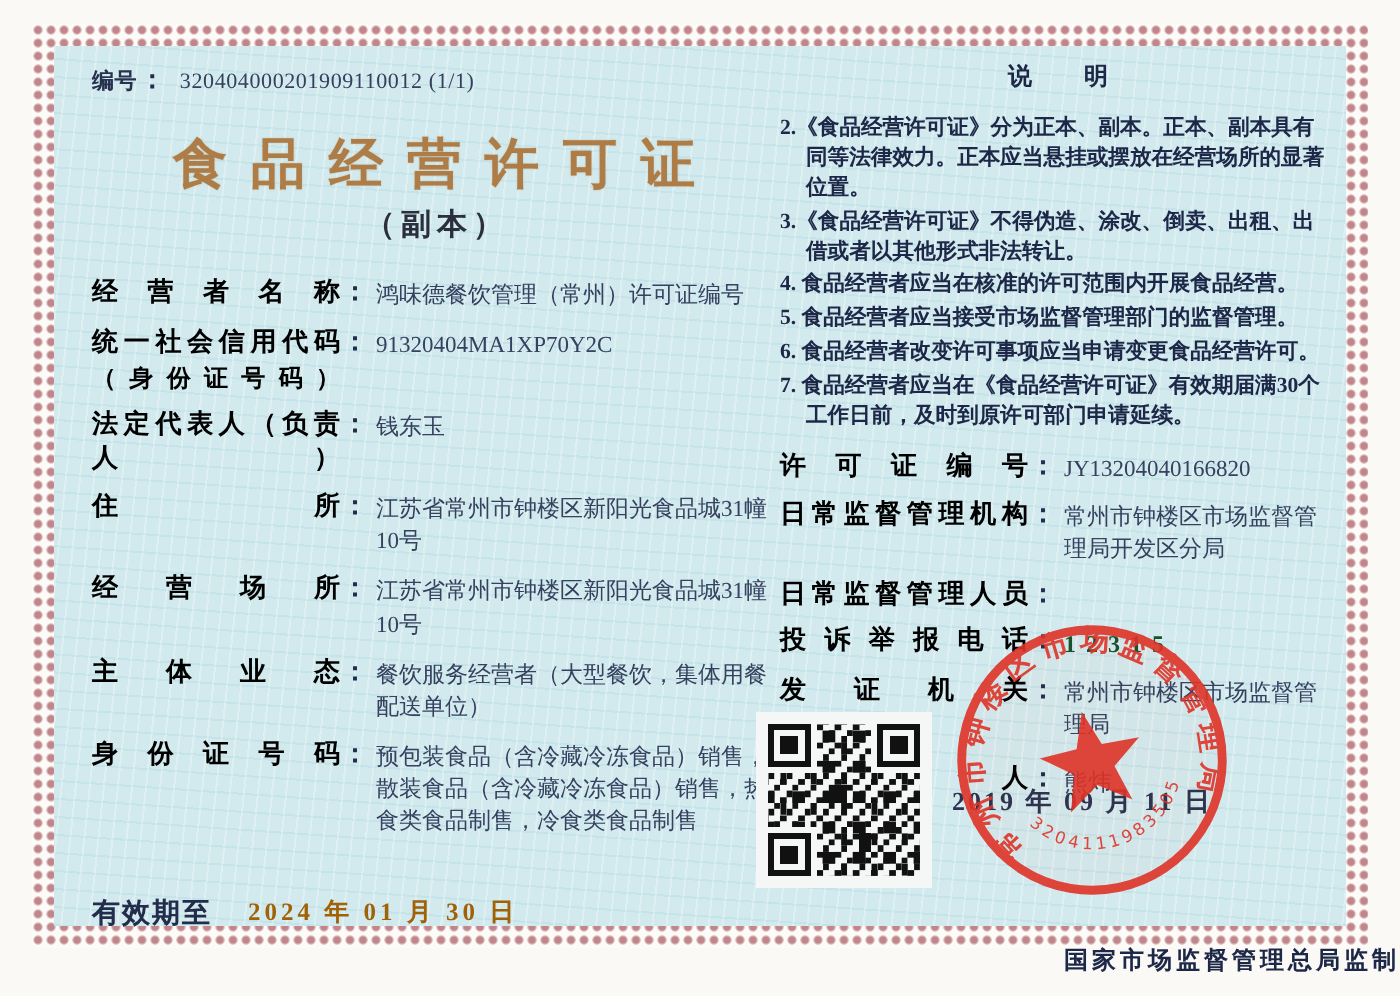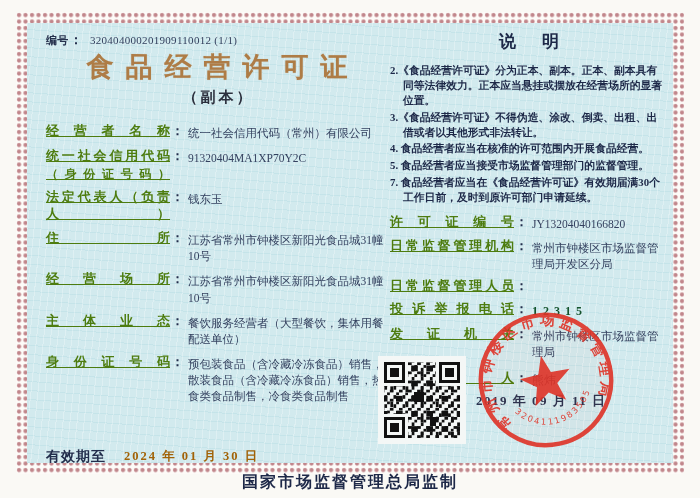--- a/index.html
+++ b/index.html
@@ -24,48 +24,48 @@
       repeating-linear-gradient(96deg, rgba(255,255,255,.28) 0 1px, transparent 1px 7px),
       repeating-linear-gradient(4deg, rgba(150,205,215,.22) 0 1px, transparent 1px 9px);
   }
   .content{position:absolute;inset:0;padding-left:40px;}
 
   
   .col-left{position:absolute;left:46px;top:32px;width:342px;}
   .serial-line{font-size:11px;font-weight:bold;color:#27324e;letter-spacing:.3px;}
   .serial-line .num{font-weight:normal;color:#33405e;margin-left:3px;}
   .cert-title{
-    text-align:center;
+    margin-top:15px;text-align:center;
     font-size:27px;font-weight:bold;color:#ae7c46;
     letter-spacing:12px;text-indent:12px;
     text-shadow:0 0 1px rgba(174,124,70,.4);
   }
   .cert-subtitle{
     text-align:center;font-size:15px;font-weight:bold;color:#2b2f3d;
     letter-spacing:3px;text-indent:3px;margin-top:3px;margin-bottom:16px;
   }
   .row{display:flex;margin-bottom:7px;align-items:flex-start;}
   .lbl{
-    flex:0 0 124px;font-weight:bold;font-size:13px;color:#4d7c0f;
-    text-align:justify;text-align-last:justify;line-height:1.3;text-decoration:underline;
+    flex:0 0 124px;font-weight:bold;font-size:13px;color:#000000;
+    text-align:justify;text-align-last:justify;line-height:1.3;
   }
   .lbl .subl{font-size:12px;margin-top:2px;text-align-last:justify;}
   .colon{font-weight:bold;font-size:13px;color:#222d4b;margin:0 4px 0 1px;line-height:1.3;}
   .val{flex:1;font-size:11.5px;color:#34415f;line-height:1.4;padding-top:2px;}
   .validity{
     position:absolute;left:46px;top:448px;display:flex;align-items:flex-start;
     color:#222d4b;
   }
   .validity .vl{font-weight:bold;font-size:14px;letter-spacing:1px;}
   .validity .vd{font-size:12.5px;margin-left:18px;letter-spacing:2px;color:#a16207;font-weight:bold;}
 
   
   .col-right{position:absolute;left:390px;top:30px;width:278px;}
   .notes-title{
-    text-align:center;font-size:17px;font-weight:bold;color:#1d2848;
+    text-align:center;font-size:12px;font-weight:bold;color:#1d2848;
     letter-spacing:26px;text-indent:26px;margin-bottom:10px;
   }
   .note{
     font-size:10.8px;font-weight:bold;color:#1d2848;line-height:1.38;
     padding-left:13px;text-indent:-13px;margin-bottom:2px;
   }
   .rrows{margin-top:9px;}
   .rrow{display:flex;margin-bottom:6px;align-items:flex-start;}
   .rrow .lbl{flex:0 0 124px;}
   .rrow .val{padding-top:2px;}
@@ -78,22 +78,22 @@
     position:absolute;left:86px;top:362px;
     font-size:13px;font-weight:bold;color:#2b3350;letter-spacing:1.5px;
     white-space:nowrap;z-index:1;
   }
   .seal{
     position:absolute;left:82px;top:276px;width:148px;height:148px;
     transform:rotate(-12deg);opacity:.9;z-index:2;
   }
 
   .footer{
-    position:absolute;left:0;right:0;top:472px;text-align:center;
-    font-size:16px;font-weight:bold;color:#1d2848;letter-spacing:2px;
+    position:absolute;left:0;right:0;top:472px;text-align:right;
+    font-size:12px;font-weight:bold;color:#1d2848;letter-spacing:2px;
   }
 </style>
 </head>
 <body>
 
 <div class="frame">
   <div class="inner"></div>
 </div>
 
 <div class="content">
@@ -102,21 +102,21 @@
     <div class="serial-line">
       <span>编号</span><span class="colon">：</span><span class="num">320404000201909110012 (1/1)</span>
     </div>
 
     <div class="cert-title">食品经营许可证</div>
     <div class="cert-subtitle">（副本）</div>
 
     <div class="row">
       <span class="lbl">经营者名称</span>
       <span class="colon">：</span>
-      <span class="val">统一社会信用代码（常州）有限公司</span>
+      <span class="val">鸿味德餐饮管理（常州）许可证编号</span>
     </div>
 
     <div class="row">
       <span class="lbl">
         <div>统一社会信用代码</div>
         <div class="subl">（身份证号码）</div>
       </span>
       <span class="colon">：</span>
       <span class="val">91320404MA1XP70Y2C</span>
     </div>
@@ -157,20 +157,21 @@
     <span class="vd">2024 年 01 月 30 日</span>
   </div>
 
   <div class="col-right">
     <div class="notes-title">说明</div>
 
     <div class="note">2.《食品经营许可证》分为正本、副本。正本、副本具有同等法律效力。正本应当悬挂或摆放在经营场所的显著位置。</div>
     <div class="note">3.《食品经营许可证》不得伪造、涂改、倒卖、出租、出借或者以其他形式非法转让。</div>
     <div class="note">4. 食品经营者应当在核准的许可范围内开展食品经营。</div>
     <div class="note">5. 食品经营者应当接受市场监督管理部门的监督管理。</div>
+    <div class="note">6. 食品经营者改变许可事项应当申请变更食品经营许可。</div>
     <div class="note">7. 食品经营者应当在《食品经营许可证》有效期届满30个工作日前，及时到原许可部门申请延续。</div>
 
     <div class="rrows">
       <div class="rrow">
         <span class="lbl">许可证编号</span>
         <span class="colon">：</span>
         <span class="val">JY13204040166820</span>
       </div>
       <div class="rrow">
         <span class="lbl">日常监督管理机构</span>

